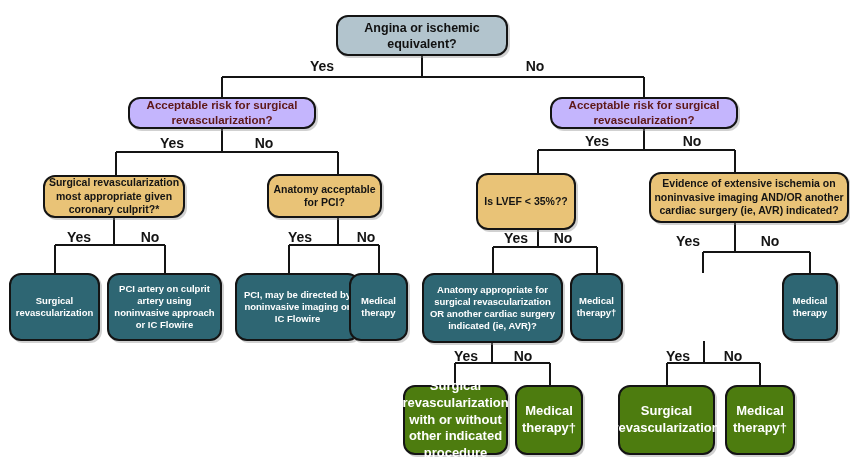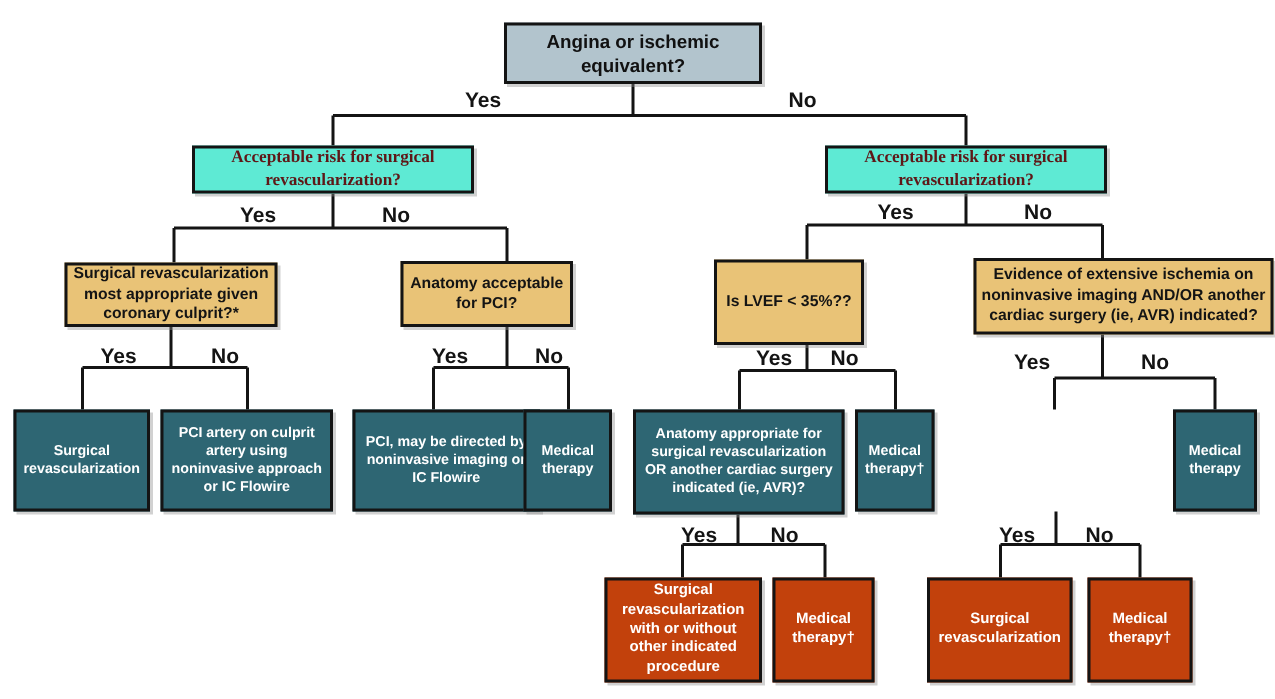--- a/index.html
+++ b/index.html
@@ -4,28 +4,28 @@
 <style>
   html,body{margin:0;padding:0;background:#ffffff;}
   #stage{
     position:relative;width:850px;height:466px;background:#ffffff;
     font-family:"Liberation Sans",sans-serif;overflow:hidden;
   }
   #wires{position:absolute;left:0;top:0;width:850px;height:466px;}
   .node{
     position:absolute;display:flex;align-items:center;justify-content:center;
     text-align:center;font-weight:bold;box-sizing:border-box;
-    border:2px solid #141414;border-radius:0;padding:2px 3px;
+    border:2px solid #141414;border-radius:12px;padding:2px 3px;
     line-height:1.28;box-shadow:2px 2px 0 rgba(140,140,140,.4);
   }
   .root{background:#b2c4cd;color:#111;font-size:12.5px;}
-  .ask{background:#5eead4;color:#5e1717;font-size:11.5px;font-family:Liberation Serif, serif;}
+  .ask{background:#c4b5fd;color:#5e1717;font-size:11.5px;}
   .dec{background:#e9c377;color:#141414;font-size:10.5px;}
   .teal{background:#2e6673;color:#ffffff;font-size:9.5px;}
-  .orange{background:#c2410c;color:#ffffff;font-size:10px;}
+  .orange{background:#4d7c0f;color:#ffffff;font-size:13px;}
   .lbl{
     position:absolute;transform:translateX(-50%);
     font-size:14px;font-weight:bold;color:#141414;white-space:nowrap;
   }
 </style>
 </head>
 <body>
 
 <div id="stage">
 

